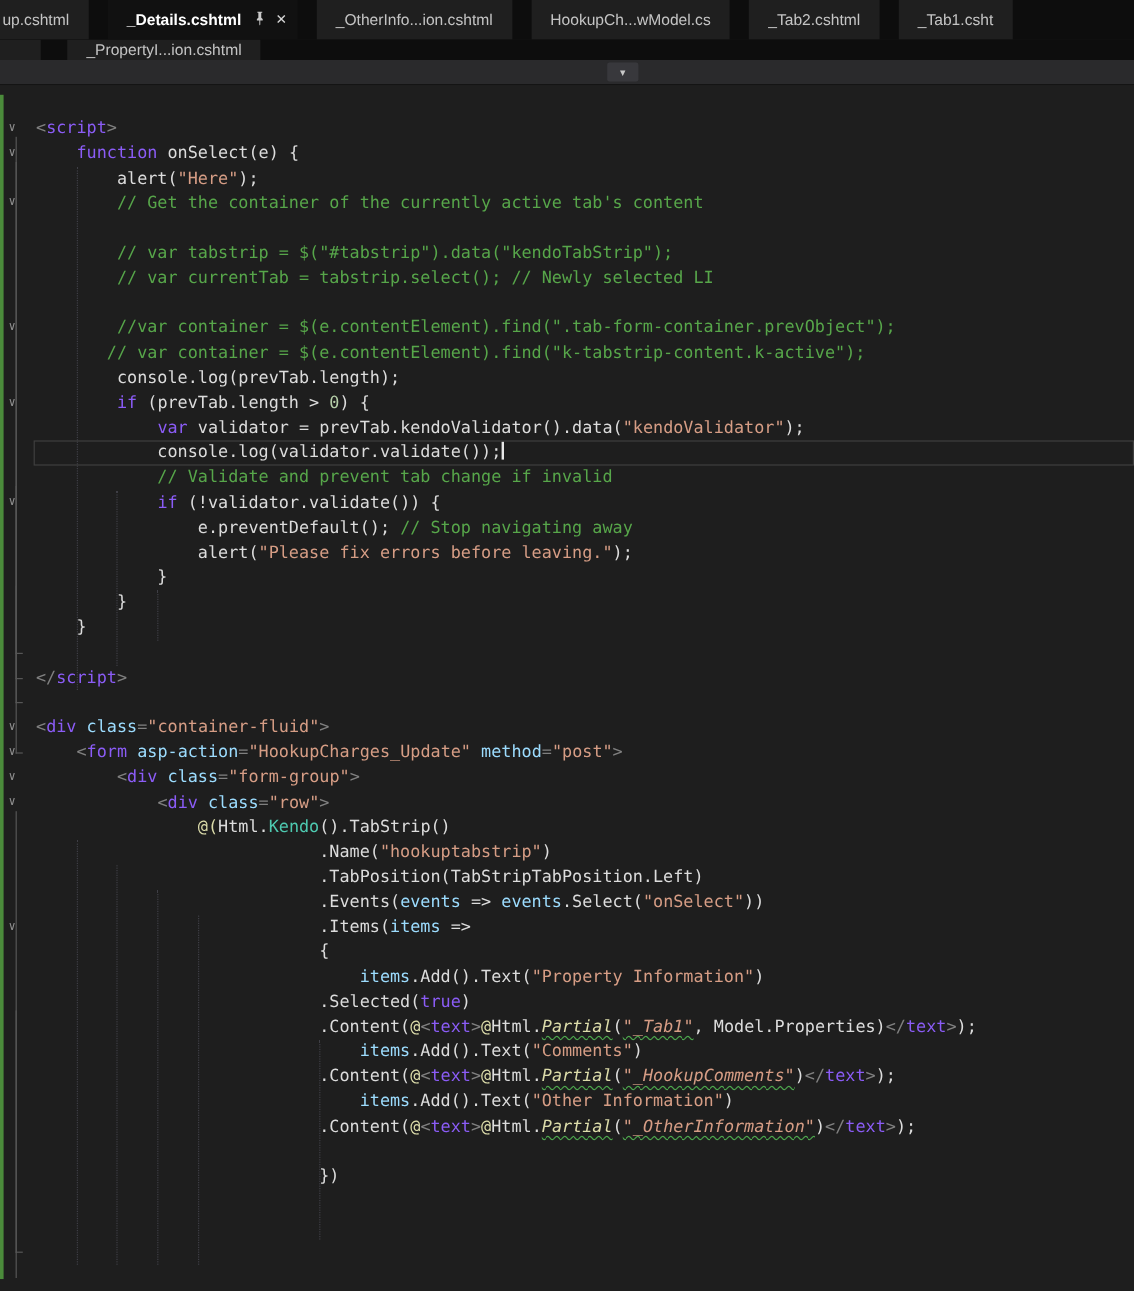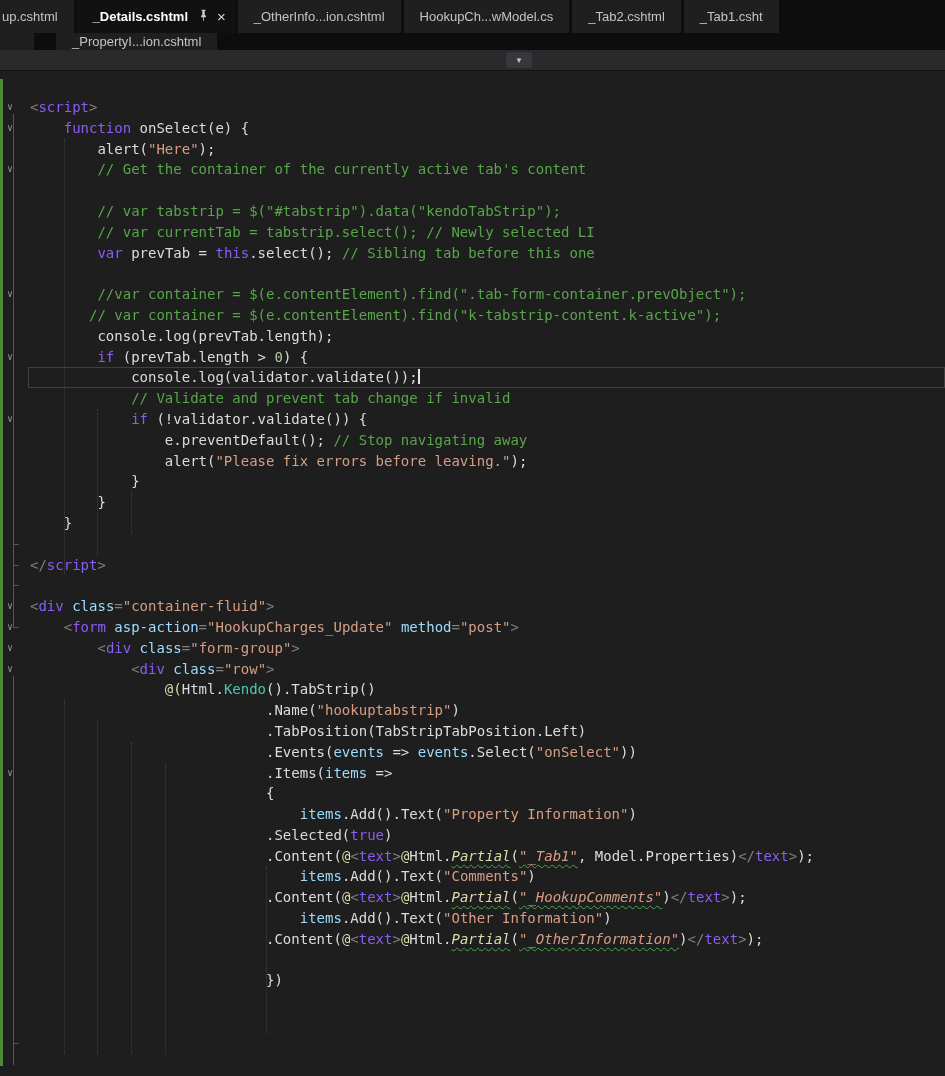--- a/index.html
+++ b/index.html
@@ -1,20 +1,20 @@
 <!DOCTYPE html>
 <html><head>
 <meta charset="utf-8">
 <style>
   * { box-sizing: border-box; margin: 0; padding: 0; }
   html, body { width: 945px; height: 1076px; overflow: hidden; background: #1e1e1e; }
   body { font-family: "Liberation Sans", sans-serif; }
 
   
-  .tabs-row1 { display: flex; background: #0d0d0d; height: 33px; gap: 3px; overflow: hidden; }
+  .tabs-row1 { display: flex; background: #0d0d0d; height: 33px; gap: 16px; overflow: hidden; }
   .tabs-row2 { display: flex; background: #0d0d0d; height: 17px; overflow: hidden; }
   .tab {
     display: flex; align-items: center; padding: 0 16px;
     background: #1f1f1f; color: #c4c4c4; font-size: 13px; white-space: nowrap; cursor: default;
     flex: none;
   }
   .tab.active { background: #111111; color: #ffffff; font-weight: bold; padding-right: 9px; }
   .tab.cut-left { padding-left: 2px; }
   .tab .tab-icons { display: flex; align-items: center; margin-left: 9px; gap: 7px; }
   .tab .close { color: #d6d6d6; font-size: 15px; font-weight: normal; line-height: 12px; }
@@ -154,24 +154,20 @@
       <div class="line">
         <div class="ln-margin"></div>
         <div class="ln-code"><span class="tk-c">        // var tabstrip = $("#tabstrip").data("kendoTabStrip");</span></div>
       </div>
       <div class="line">
         <div class="ln-margin"></div>
         <div class="ln-code"><span class="tk-c">        // var currentTab = tabstrip.select(); // Newly selected LI</span></div>
       </div>
       <div class="line">
         <div class="ln-margin"></div>
-        <div class="ln-code"><span class="tk-p">        </span><span class="tk-k">var</span><span class="tk-p"> prevTab = </span><span class="tk-k">this</span><span class="tk-p">.select(); </span><span class="tk-c">// Sibling tab before this one</span></div>
-      </div>
-      <div class="line">
-        <div class="ln-margin"></div>
         <div class="ln-code"></div>
       </div>
       <div class="line">
         <div class="ln-margin">
           <span class="chev">∨</span>
         </div>
         <div class="ln-code"><span class="tk-c">        //var container = $(e.contentElement).find(".tab-form-container.prevObject");</span></div>
       </div>
       <div class="line">
         <div class="ln-margin"></div>
@@ -180,20 +176,24 @@
       <div class="line">
         <div class="ln-margin"></div>
         <div class="ln-code"><span class="tk-p">        console.log(prevTab.length);</span></div>
       </div>
       <div class="line">
         <div class="ln-margin">
           <span class="chev">∨</span>
         </div>
         <div class="ln-code"><span class="tk-p">        </span><span class="tk-k">if</span><span class="tk-p"> (prevTab.length &gt; </span><span class="tk-n">0</span><span class="tk-p">) {</span></div>
       </div>
+      <div class="line">
+        <div class="ln-margin"></div>
+        <div class="ln-code"><span class="tk-p">            </span><span class="tk-k">var</span><span class="tk-p"> validator = prevTab.kendoValidator().data(</span><span class="tk-s">"kendoValidator"</span><span class="tk-p">);</span></div>
+      </div>
       <div class="line cur">
         <div class="ln-margin"></div>
         <div class="ln-code"><span class="tk-p">            console.log(validator.validate());</span><span class="caret"></span></div>
       </div>
       <div class="line">
         <div class="ln-margin"></div>
         <div class="ln-code"><span class="tk-c">            // Validate and prevent tab change if invalid</span></div>
       </div>
       <div class="line">
         <div class="ln-margin">

